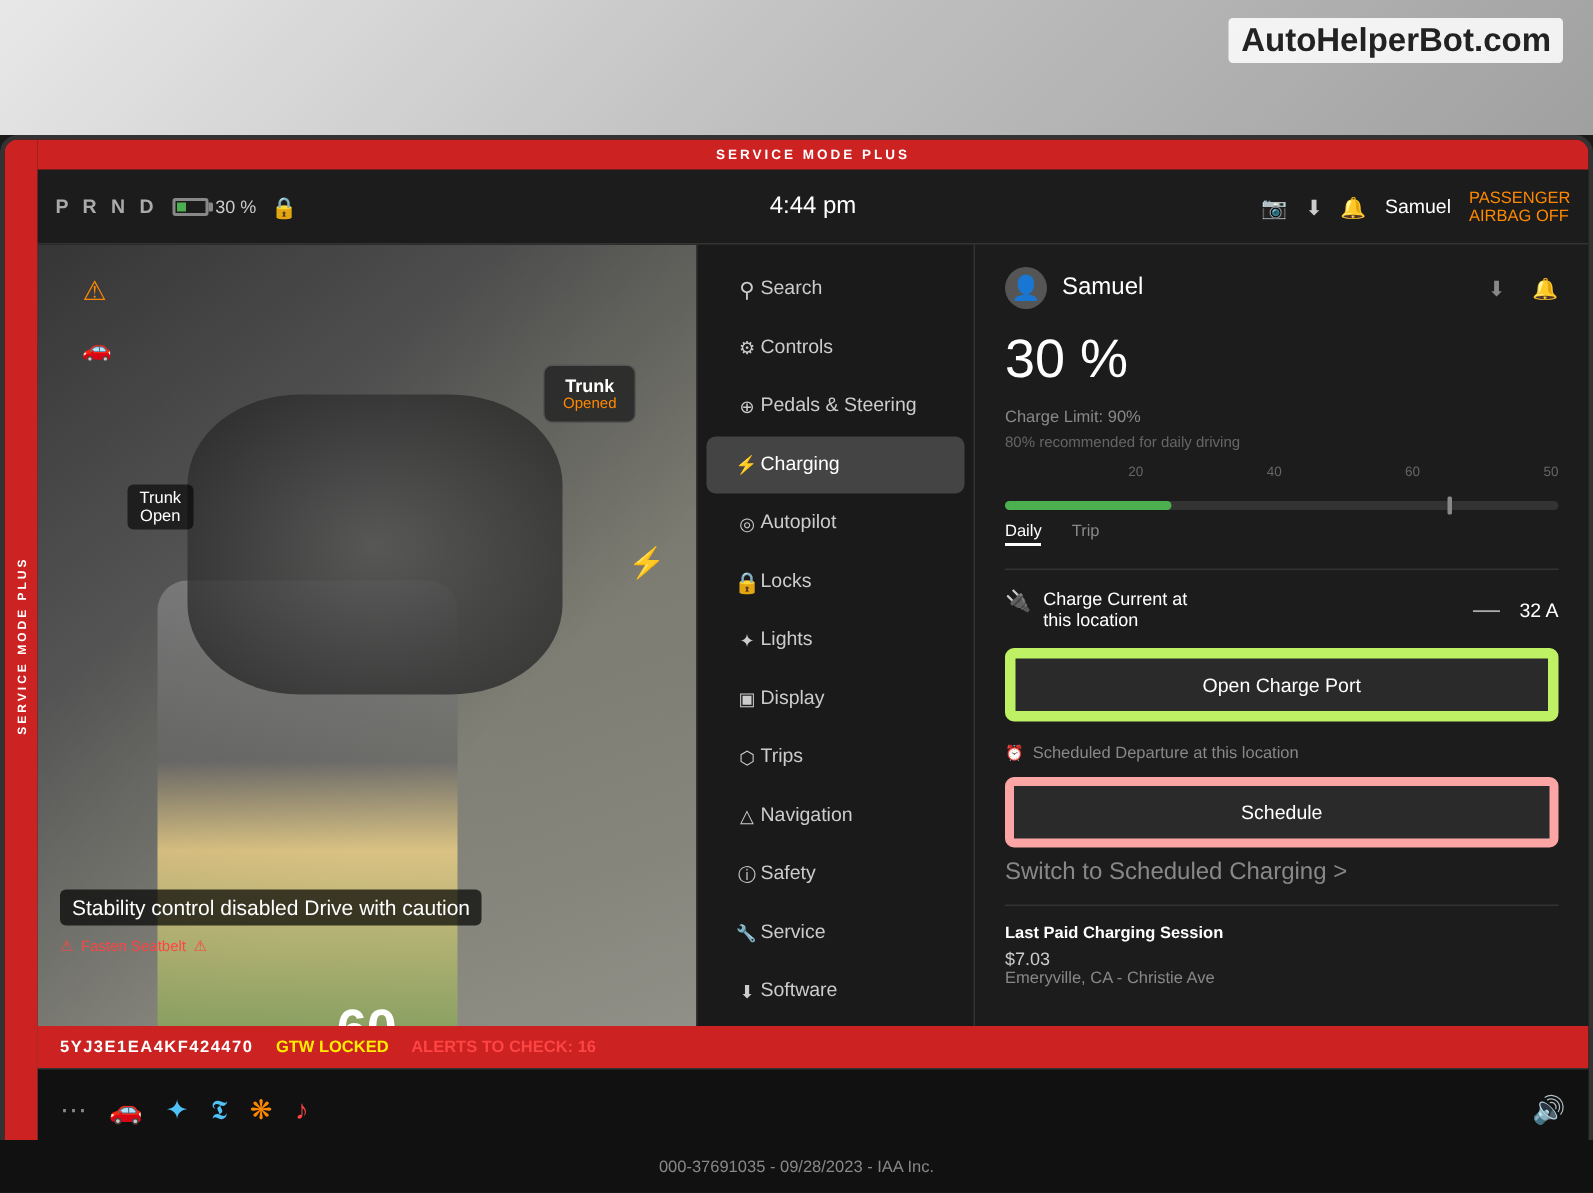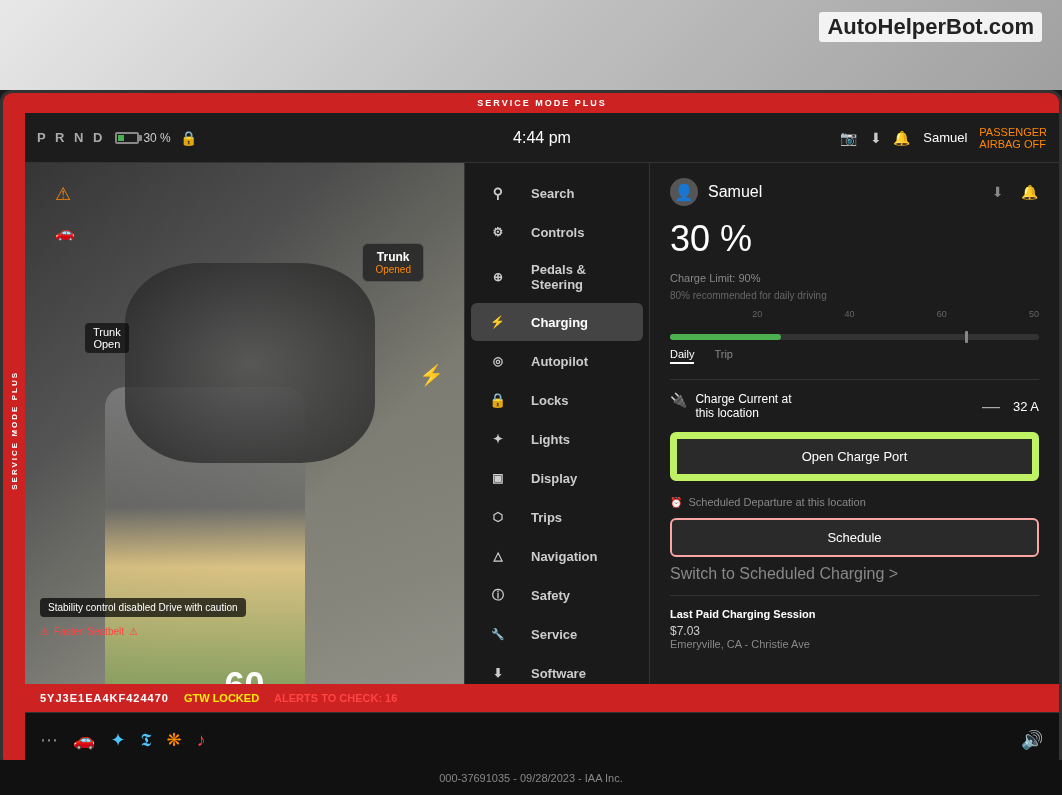--- a/index.html
+++ b/index.html
@@ -221,21 +221,21 @@
       background: rgba(0,0,0,0.6);
       padding: 3px 8px;
       border-radius: 4px;
     }
 
     .alert-text {
       position: absolute;
       bottom: 150px;
       left: 15px;
       color: #fff;
-      font-size: 10px;
+      font-size: 14px;
       background: rgba(0,0,0,0.7);
       padding: 4px 8px;
       border-radius: 4px;
     }
 
     .speed-display {
       position: absolute;
       bottom: 60px;
       left: 50%;
       transform: translateX(-50%);
@@ -266,29 +266,28 @@
     .nav-menu {
       width: 185px;
       background: #1a1a1a;
       padding: 10px 0;
       border-right: 1px solid #333;
       overflow-y: auto;
     }
 
     .nav-item {
       display: flex;
-      align-items: center;
-      gap: 24px;
+      align-items: flex-start;
+      gap: 0;
       padding: 10px 18px;
       color: #ccc;
       font-size: 13px;
       cursor: pointer;
       border-radius: 6px;
       margin: 1px 6px;
-      font-weight: bold;
     }
 
     .nav-item.active {
       background: #444;
       color: #fff;
     }
 
     .nav-icon {
       width: 18px;
       height: 18px;
@@ -457,21 +456,21 @@
       display: flex;
       align-items: center;
       gap: 6px;
       margin-bottom: 10px;
     }
 
     .schedule-btn {
       width: 100%;
       padding: 10px;
       background: #2a2a2a;
-      border: 2px solid #fca5a5;
+      border: 6px solid #fca5a5;
       border-radius: 6px;
       color: #fff;
       font-size: 13px;
       cursor: pointer;
       text-align: center;
       margin-bottom: 8px;
     }
 
     .switch-scheduled {
       color: #888;

